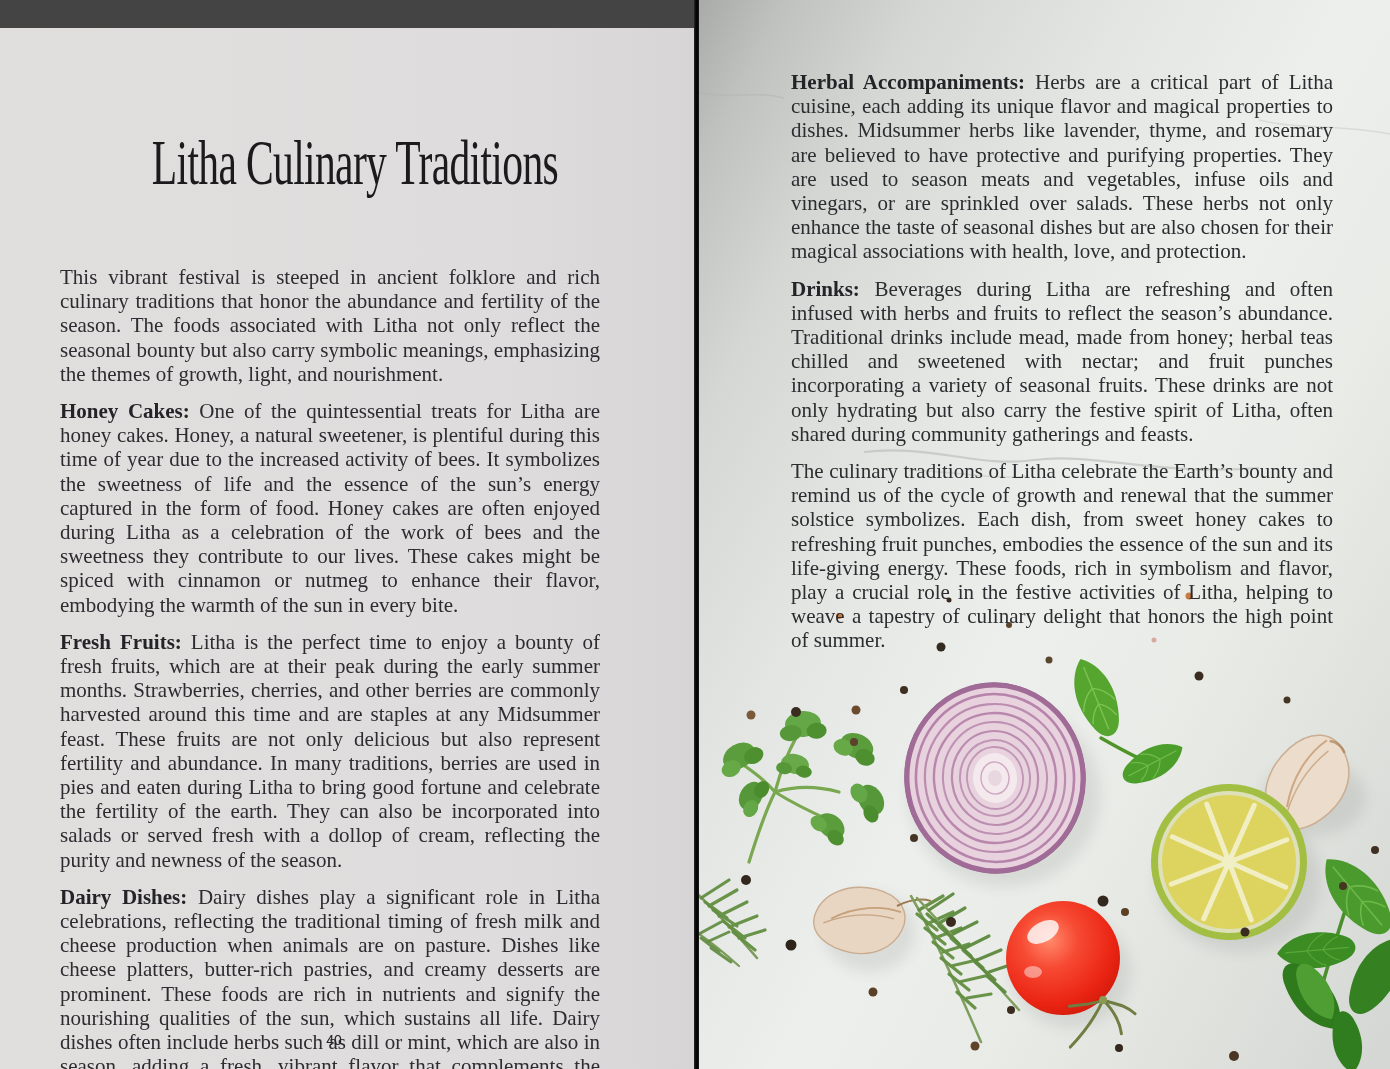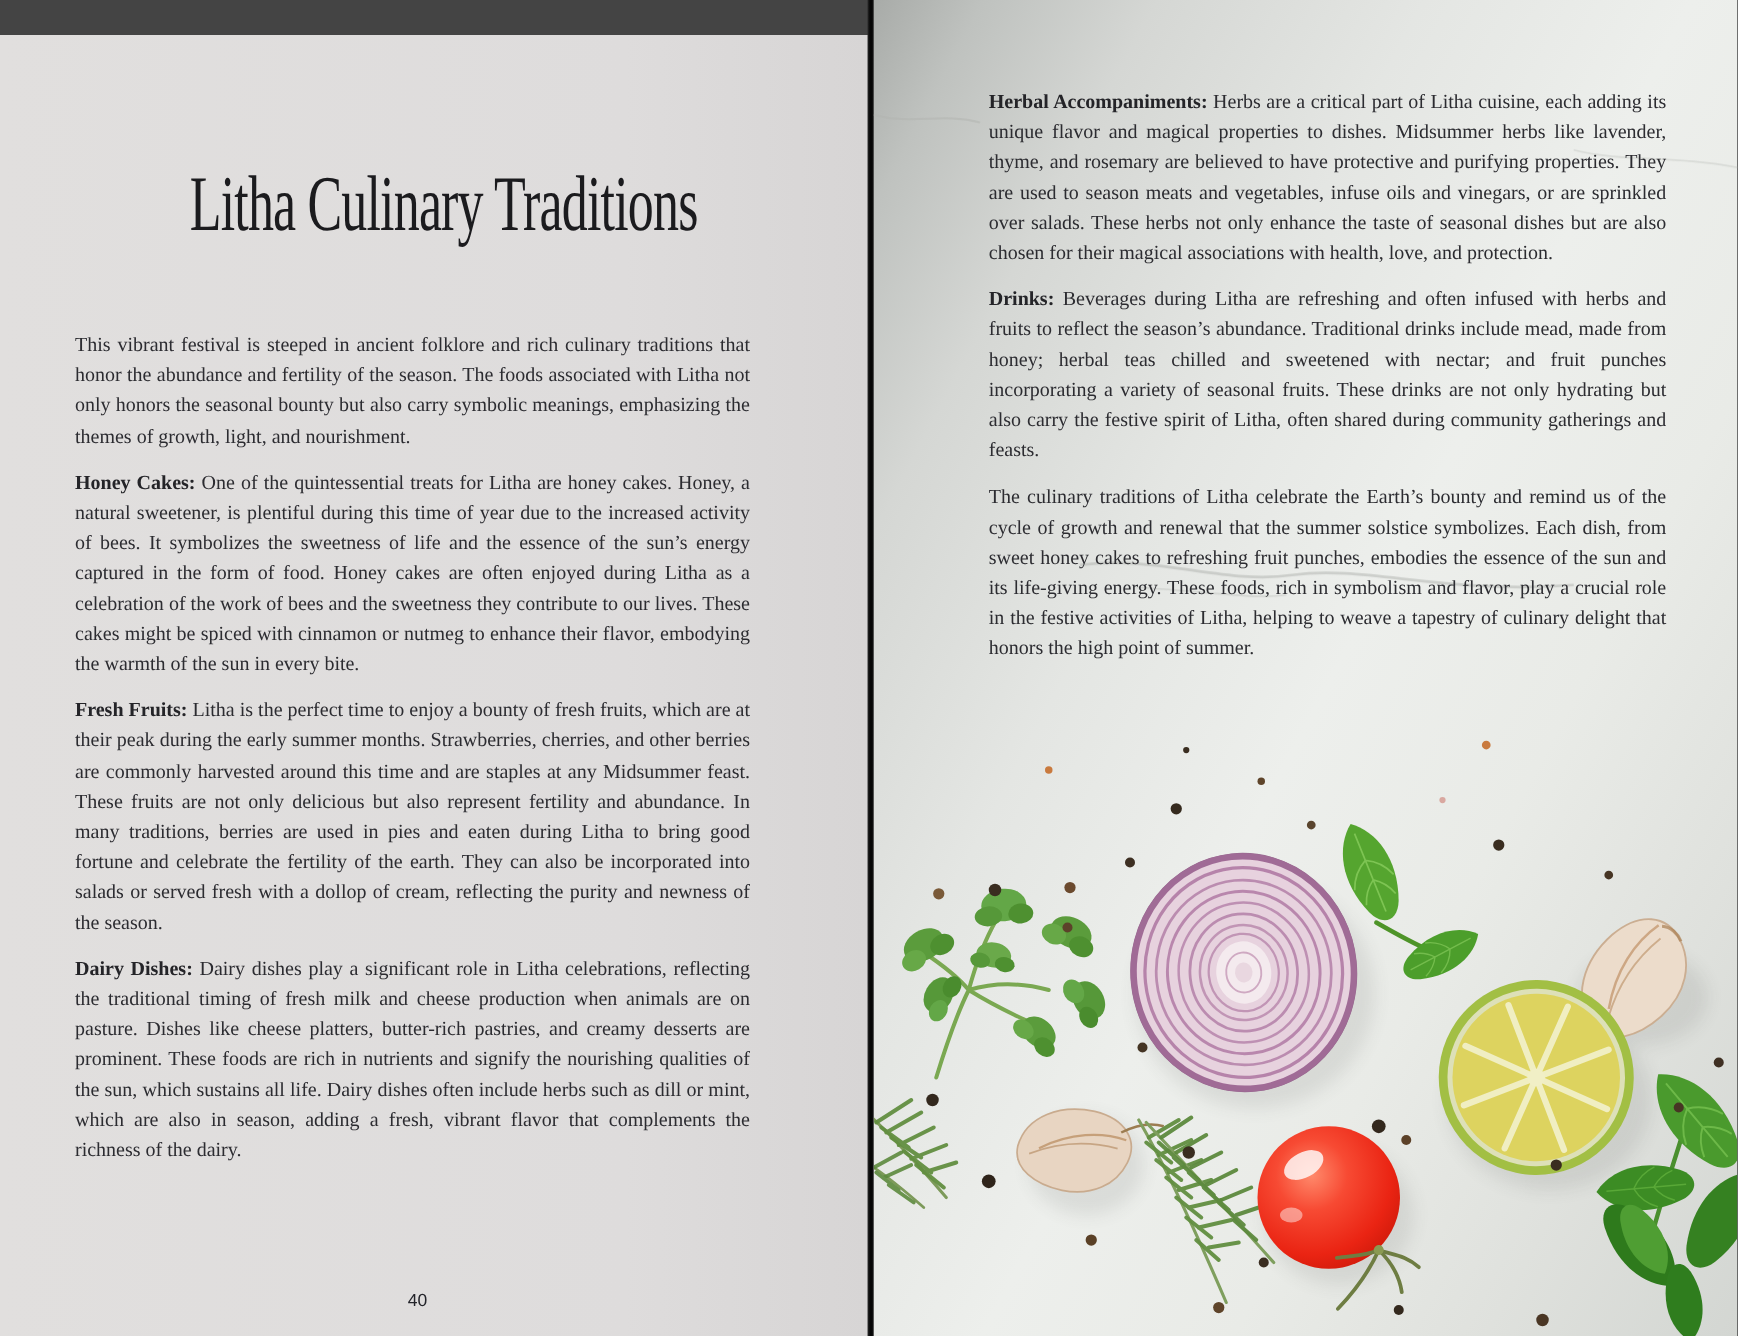--- a/index.html
+++ b/index.html
@@ -4,37 +4,37 @@
 <style>
   html,body{margin:0;padding:0;background:#444;}
   .book{position:relative;width:1390px;height:1069px;display:flex;font-family:"Liberation Serif",serif;}
   .page{position:relative;height:100%;overflow:hidden;}
   .page-left{width:694px;background:linear-gradient(90deg,#e1dfde 0%,#dedcdc 72%,#d7d5d5 100%);margin-top:28px;}
   .gutter{width:5px;background:linear-gradient(90deg,#2a2a2a,#060606 40%,#060606 70%,#1c1c1c);}
   .page-right{width:691px;background:linear-gradient(118deg,#a8aba8 0%,#bfc2bf 7%,#d5d7d4 18%,#e4e6e3 35%,#edefec 52%,#e9ebe7 68%,#dfe1dd 84%,#d3d6d2 100%);}
   .col{position:absolute;top:0;left:60px;width:540px;height:100%;}
   .col-right{left:92px;width:542px;}
   .title{margin:104px 0 0;font-weight:normal;font-size:63px;line-height:1;letter-spacing:-1px;color:#1b1b1e;text-align:center;white-space:nowrap;transform:scaleX(.66);transform-origin:50% 50%;}
-  .body{font-size:16px;line-height:24.2px;text-align:justify;color:#2c2c31;margin:13px 0 0;}
+  .body{font-size:21px;line-height:24.2px;text-align:justify;color:#2c2c31;margin:13px 0 0;}
   .body .lead{font-weight:bold;color:#242428;}
   .intro{margin-top:70px;}
   .first-right{margin-top:70px;}
   .pagenum{position:absolute;top:1004px;left:4px;width:100%;text-align:center;font-family:"Liberation Sans",sans-serif;font-size:14px;color:#23242a;}
   .photo{position:absolute;inset:0;width:100%;height:100%;display:block;}
 </style>
 </head>
 <body>
 
 <div class="book">
 
   <section class="page page-left">
     <div class="col">
       <h1 class="title">Litha Culinary Traditions</h1>
 
-      <p class="body intro"><b class="lead"></b> <span>This vibrant festival is steeped in ancient folklore and rich culinary traditions that honor the abundance and fertility of the season. The foods associated with Litha not only honors the seasonal bounty but also carry symbolic meanings, emphasizing the themes of growth, light, and nourishment.</span></p>
+      <p class="body intro"><b class="lead"></b> <span>This vibrant festival is steeped in ancient folklore and rich culinary traditions that honor the abundance and fertility of the season. The foods associated with Litha not only reflect the seasonal bounty but also carry symbolic meanings, emphasizing the themes of growth, light, and nourishment.</span></p>
 
       <p class="body"><b class="lead">Honey Cakes:</b> <span>One of the quintessential treats for Litha are honey cakes. Honey, a natural sweetener, is plentiful during this time of year due to the increased activity of bees. It symbolizes the sweetness of life and the essence of the sun’s energy captured in the form of food. Honey cakes are often enjoyed during Litha as a celebration of the work of bees and the sweetness they contribute to our lives. These cakes might be spiced with cinnamon or nutmeg to enhance their flavor, embodying the warmth of the sun in every bite.</span></p>
 
       <p class="body"><b class="lead">Fresh Fruits:</b> <span>Litha is the perfect time to enjoy a bounty of fresh fruits, which are at their peak during the early summer months. Strawberries, cherries, and other berries are commonly harvested around this time and are staples at any Midsummer feast. These fruits are not only delicious but also represent fertility and abundance. In many traditions, berries are used in pies and eaten during Litha to bring good fortune and celebrate the fertility of the earth. They can also be incorporated into salads or served fresh with a dollop of cream, reflecting the purity and newness of the season.</span></p>
 
       <p class="body"><b class="lead">Dairy Dishes:</b> <span>Dairy dishes play a significant role in Litha celebrations, reflecting the traditional timing of fresh milk and cheese production when animals are on pasture. Dishes like cheese platters, butter-rich pastries, and creamy desserts are prominent. These foods are rich in nutrients and signify the nourishing qualities of the sun, which sustains all life. Dairy dishes often include herbs such as dill or mint, which are also in season, adding a fresh, vibrant flavor that complements the richness of the dairy.</span></p>
 
       <div class="pagenum">40</div>
     </div>
   </section>

